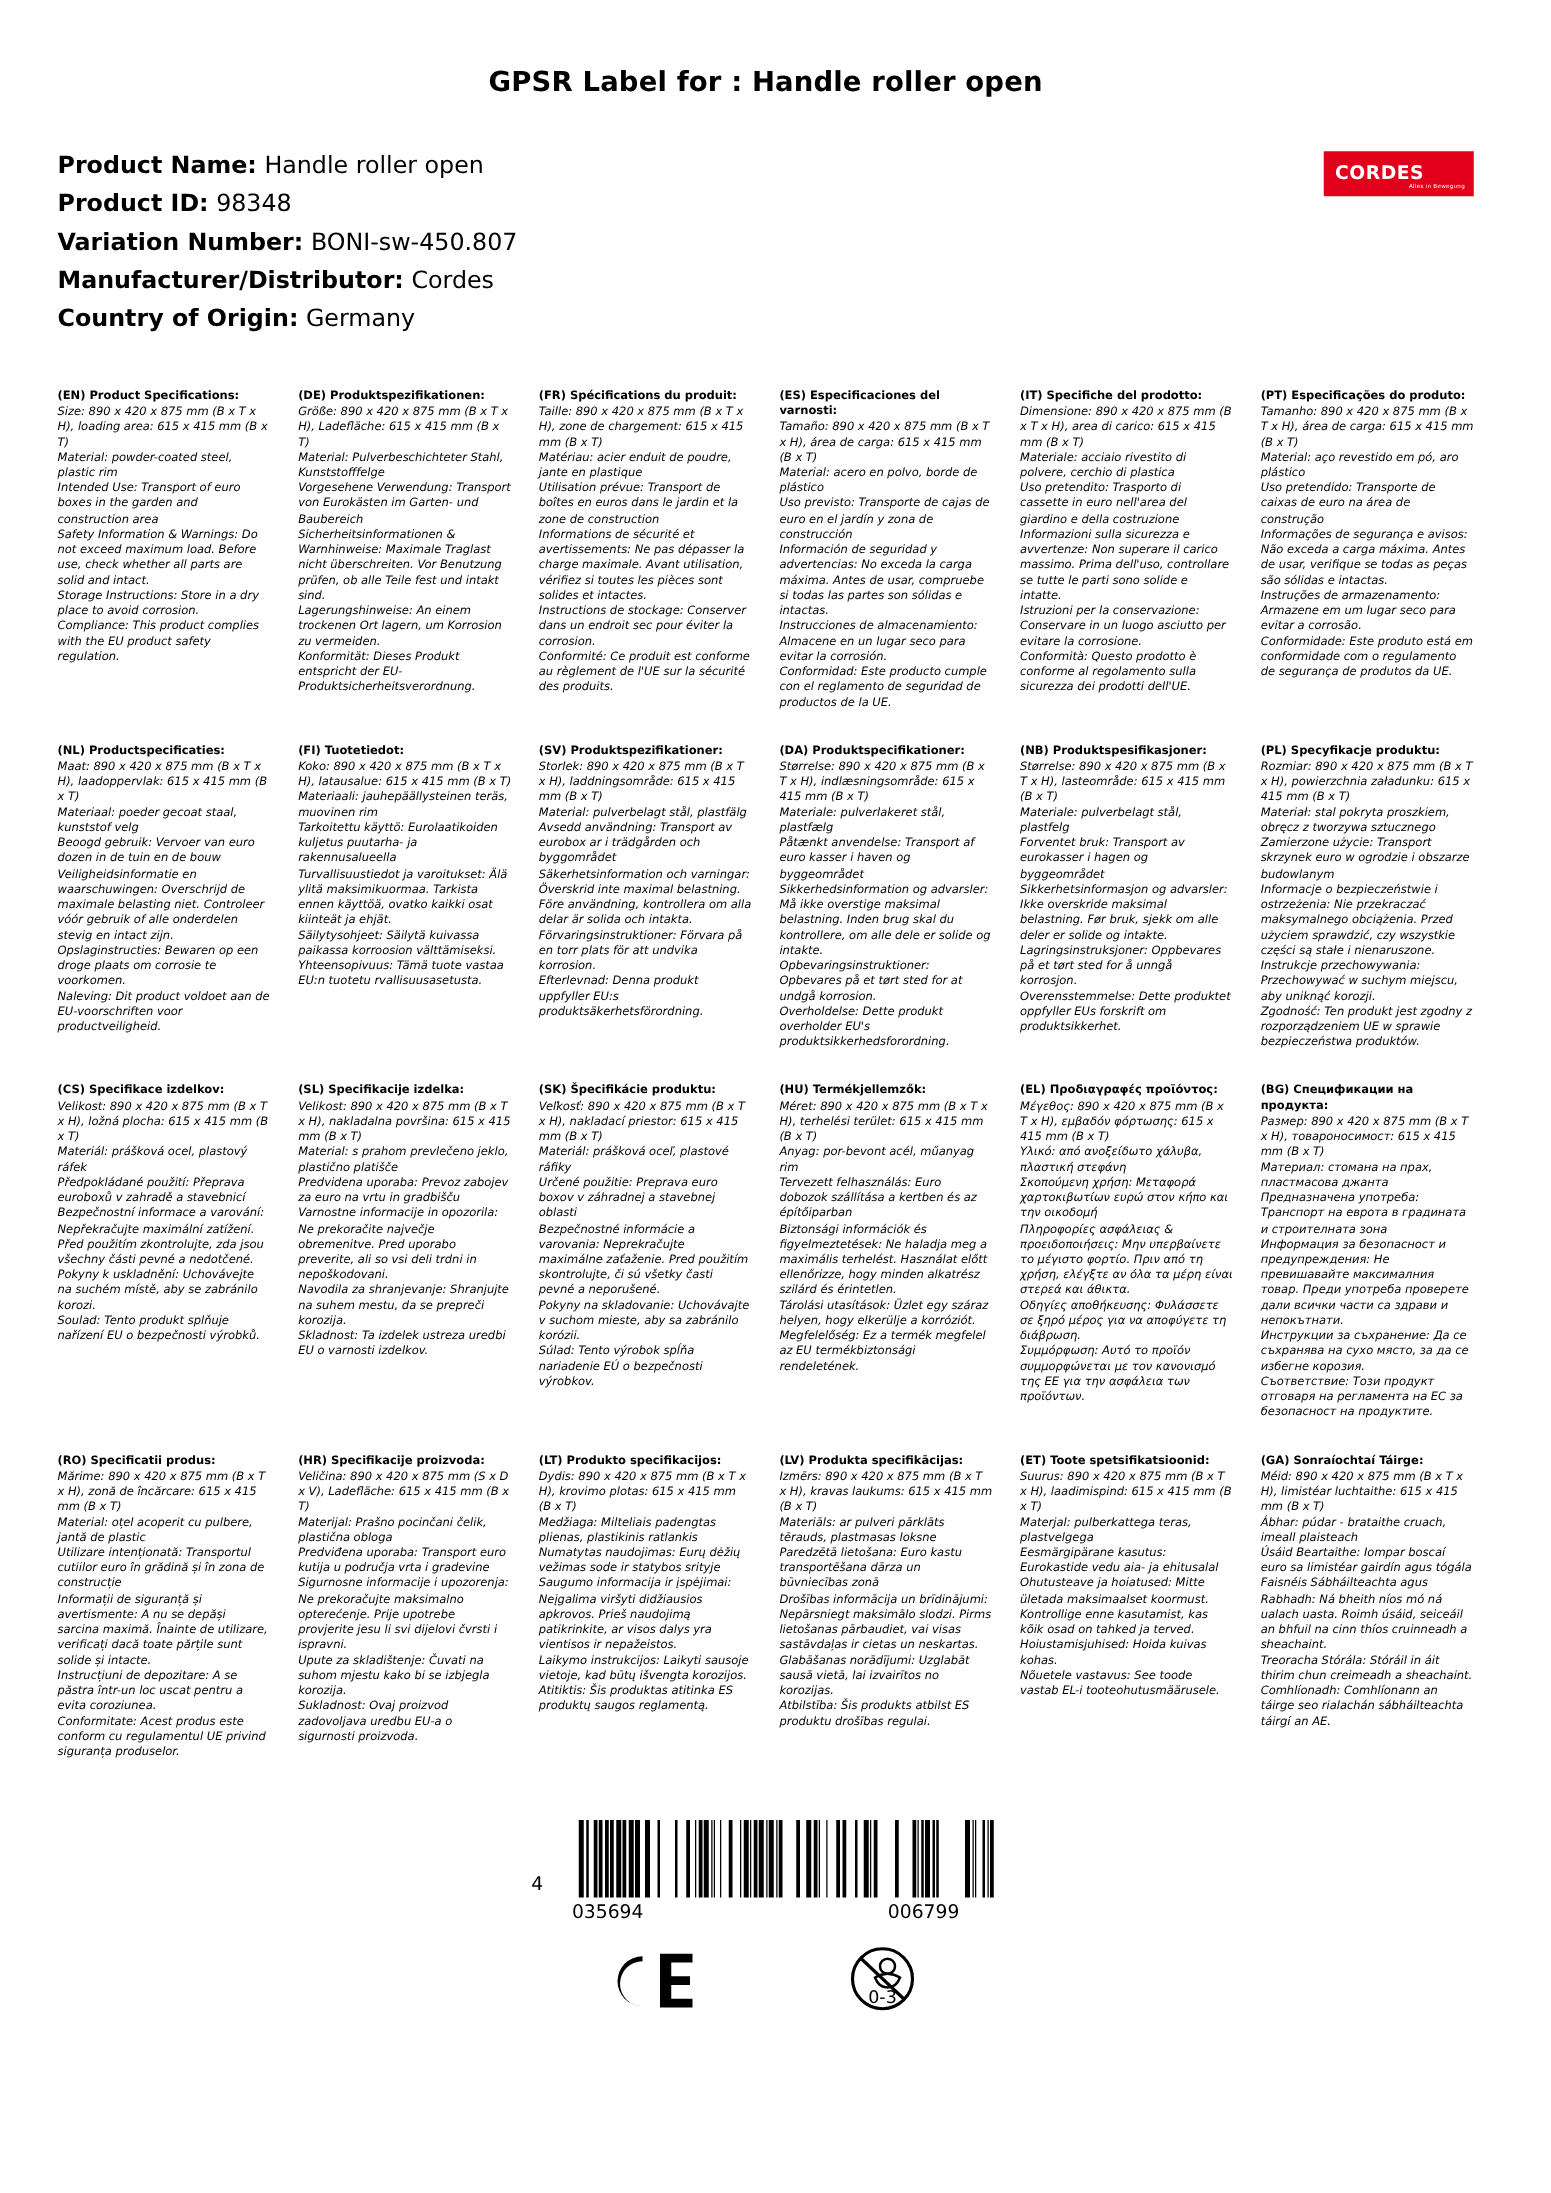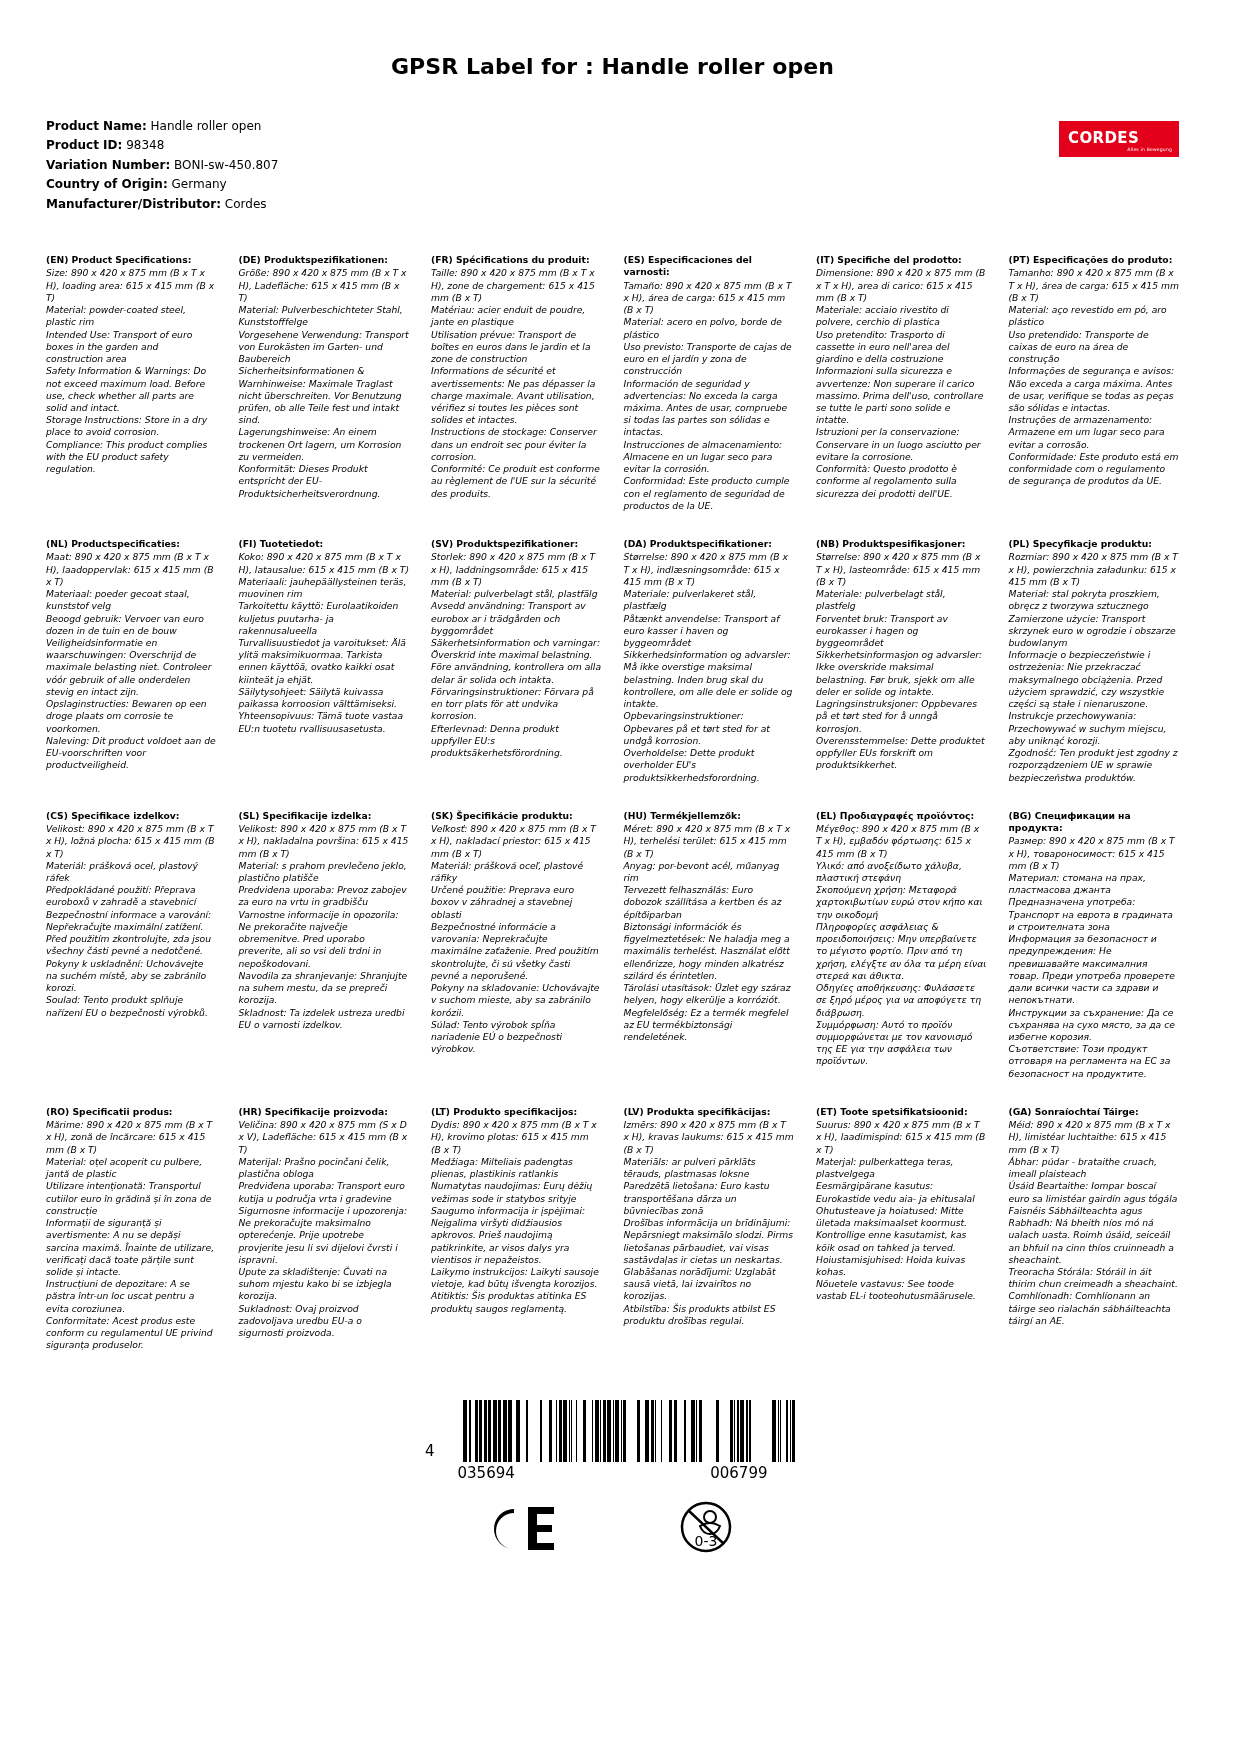--- a/index.html
+++ b/index.html
@@ -24,21 +24,21 @@
     font-weight: bold;
     margin: 8px 0 38px 0;
     letter-spacing: 0.1px;
   }
   .header-row {
     display: flex;
     justify-content: space-between;
     align-items: flex-start;
   }
   .meta {
-    font-size: 12px;
+    font-size: 19px;
     line-height: 1.62;
   }
   .meta .line { white-space: nowrap; }
   .meta .lbl { font-weight: bold; }
   .meta .val { font-weight: normal; }
   .logo {
     width: 120px;
     height: 36px;
     background: #e2001a;
     color: #ffffff;
@@ -150,26 +150,26 @@
       </div>
       <div class="line">
         <span class="lbl">Product ID:</span>
         <span class="val">98348</span>
       </div>
       <div class="line">
         <span class="lbl">Variation Number:</span>
         <span class="val">BONI-sw-450.807</span>
       </div>
       <div class="line">
+        <span class="lbl">Manufacturer/Distributor:</span>
+        <span class="val">Cordes</span>
+      </div>
+      <div class="line">
         <span class="lbl">Country of Origin:</span>
         <span class="val">Germany</span>
-      </div>
-      <div class="line">
-        <span class="lbl">Manufacturer/Distributor:</span>
-        <span class="val">Cordes</span>
       </div>
     </div>
 
     <div class="logo">
       <span class="logo-text">CORDES</span>
       <span class="logo-sub">Alles in Bewegung</span>
     </div>
   </div>
 
   <div class="spec-grid">

